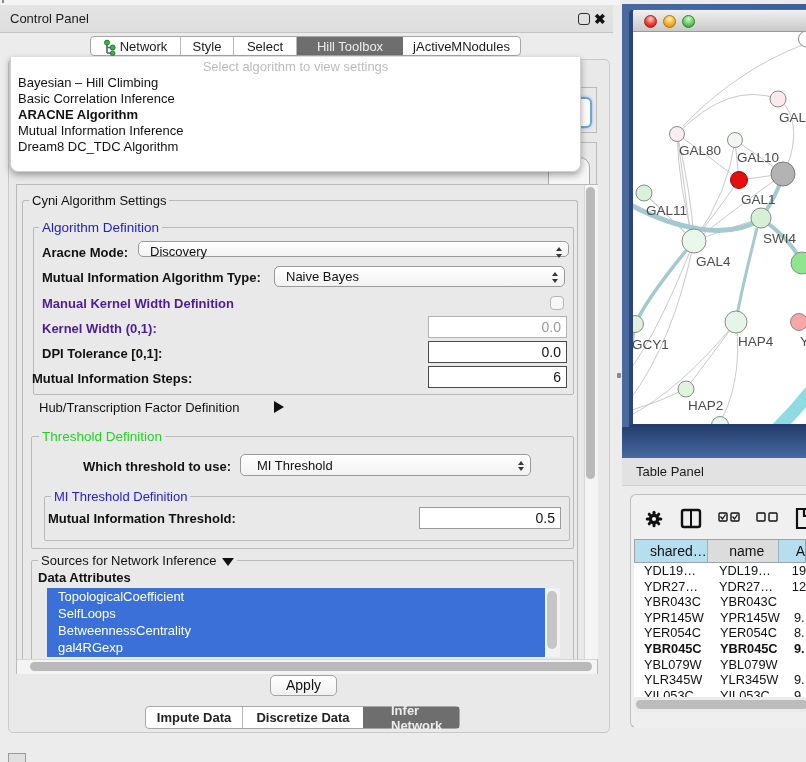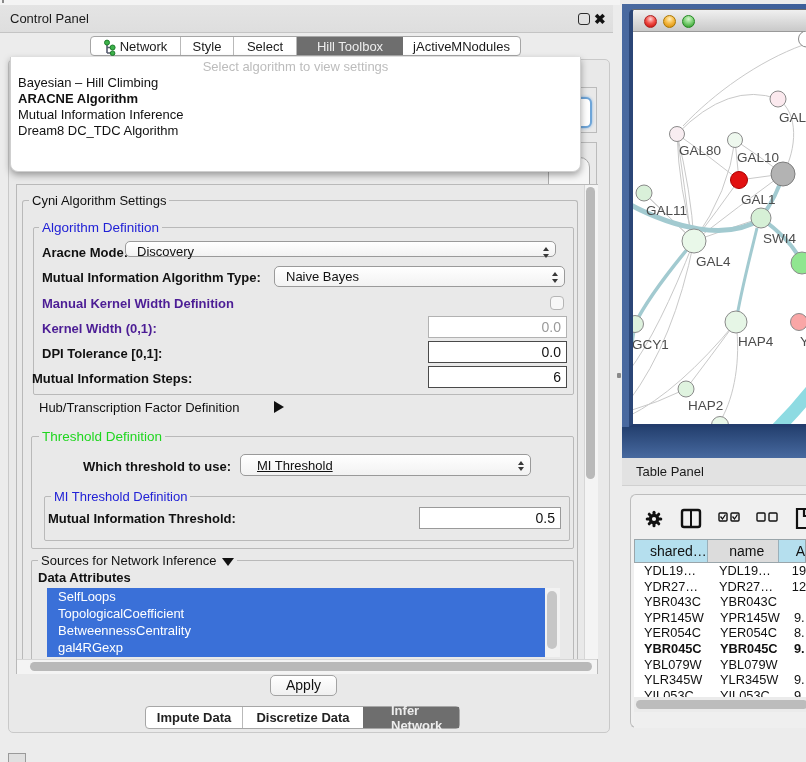--- a/index.html
+++ b/index.html
@@ -55,21 +55,21 @@
 
 <div class="groupbox" style="left:22px;top:200px;width:556px;height:465px;border-bottom:none;border-radius:3px 3px 0 0;">
   <div class="grouptitle" style="left:6px;color:#111;">Cyni Algorithm Settings</div>
 </div>
 
 <div class="groupbox" style="left:33px;top:227px;width:541px;height:168px;">
   <div class="grouptitle" style="left:5px;color:#2121d6;font-size:13.5px;">Algorithm Definition</div>
 </div>
 
 <div class="abs lbl bold" style="left:42px;top:245px;">Aracne Mode:</div>
-<div class="combo" style="left:125px;top:241px;width:431px;height:16px;">
+<div class="combo" style="left:138px;top:241px;width:431px;height:16px;">
   <div class="txt">Discovery</div>
   <div class="arr">
       <div class="arrup" style="top:5px;"></div>
       <div class="arrdn" style="top:11.5px;"></div>
     </div>
 </div>
 
 <div class="abs lbl bold" style="left:42px;top:270px;">Mutual Information Algorithm Type:</div>
 <div class="combo" style="left:274px;top:266px;width:291px;height:21px;">
   <div class="txt">Naive Bayes</div>
@@ -93,41 +93,41 @@
 
 <div class="abs lbl" style="left:39px;top:400px;">Hub/Transcription Factor Definition</div>
 <div class="abs" style="left:274px;top:401px;width:0;height:0;border-top:6px solid transparent;border-bottom:6px solid transparent;border-left:10px solid #111;"></div>
 
 <div class="groupbox" style="left:31px;top:436px;width:543px;height:113px;">
   <div class="grouptitle" style="left:7px;color:#1fd61f;font-size:13.5px;">Threshold Definition</div>
 </div>
 
 <div class="abs lbl bold" style="left:83px;top:459px;">Which threshold to use:</div>
 <div class="combo" style="left:240px;top:454px;width:291px;height:22px;">
-  <div class="txt" style="left:16px;top:3px;text-decoration:underline;">MI Threshold</div>
+  <div class="txt" style="left:16px;top:3px;">MI Threshold</div>
   <div class="arr">
       <div class="arrup" style="top:5.5px;"></div>
       <div class="arrdn" style="top:12px;"></div>
     </div>
 </div>
 
 <div class="groupbox" style="left:44px;top:496px;width:526px;height:45px;">
   <div class="grouptitle" style="left:6px;color:#2121d6;">MI Threshold Definition</div>
 </div>
 <div class="abs lbl bold" style="left:48px;top:511px;">Mutual Information Threshold:</div>
 <div class="field" style="left:419px;top:507px;width:142px;height:22px;border:1px solid #9a9a9a;line-height:20px;">0.5</div>
 
 <div class="groupbox" style="left:31px;top:560px;width:543px;height:113px;border-bottom:none;">
   <div class="grouptitle" style="left:6px;color:#111;">Sources for Network Inference <span style="display:inline-block;width:0;height:0;border-left:6.5px solid transparent;border-right:6.5px solid transparent;border-top:8px solid #111;vertical-align:middle;margin-left:2px;"></span></div>
 </div>
 <div class="abs lbl bold" style="left:38px;top:570px;">Data Attributes</div>
 
 <div class="abs" style="left:47px;top:588px;width:498px;height:69px;background:#3a70d8;color:#fff;font-size:13px;overflow:hidden;">
+  <div style="padding-left:11px;line-height:17px;">TopologicalCoefficient</div>
   <div style="padding-left:11px;line-height:17px;">SelfLoops</div>
-  <div style="padding-left:11px;line-height:17px;">TopologicalCoefficient</div>
   <div style="padding-left:11px;line-height:17px;">BetweennessCentrality</div>
   <div style="padding-left:11px;line-height:17px;">gal4RGexp</div>
 </div>
 <div class="abs" style="left:545px;top:588px;width:15px;height:69px;background:#f2f2f2;"></div>
 <div class="abs" style="left:547px;top:591px;width:10px;height:58px;background:#c6c6c6;border-radius:5px;"></div>
 
 <div class="abs" style="left:17px;top:659px;width:580px;height:14px;background:#f4f4f4;border-top:1px solid #d6d6d6;"></div>
 <div class="abs" style="left:30px;top:662px;width:562px;height:9px;background:#b9b9b9;border-radius:5px;"></div>
 
 <div class="abs" style="left:584px;top:185px;width:13px;height:474px;background:#f4f4f4;border-left:1px solid #d6d6d6;"></div>
@@ -138,20 +138,21 @@
 <div class="abs" style="left:145px;top:706px;width:315px;height:23px;background:#fff;border:1px solid #a6a6a6;border-radius:4px;box-sizing:border-box;display:flex;">
   <div style="width:96px;border-right:1px solid #b9b9b9;display:flex;align-items:center;justify-content:center;font-size:13px;font-weight:600;color:#222;">Impute Data</div>
   <div style="width:120px;display:flex;align-items:center;justify-content:center;font-size:13px;font-weight:600;color:#222;">Discretize Data</div>
   <div style="flex:1;background:#6e6e6e;display:flex;align-items:center;justify-content:center;font-size:13px;font-weight:600;color:#ededed;padding-left:28px;">Infer Network</div>
 </div>
 
 <div class="abs" style="left:10px;top:57px;width:571px;height:115px;background:#fff;border:1px solid #cfcfcf;border-top:none;border-radius:0 0 8px 8px;box-shadow:0 3px 7px rgba(0,0,0,0.35);box-sizing:border-box;">
   <div style="text-align:center;color:#bcbcbc;font-size:13px;padding-top:2px;padding-bottom:1px;">Select algorithm to view settings</div>
   <div style="padding-left:7px;font-size:13px;color:#111;line-height:16px;">
     <div>Bayesian – Hill Climbing</div>
+    <div>Basic Correlation Inference</div>
     <div style="font-weight:bold;">ARACNE Algorithm</div>
     <div>Mutual Information Inference</div>
     <div>Dream8 DC_TDC Algorithm</div>
   </div>
 </div>
 
 <div class="abs" style="left:617px;top:373px;width:4px;height:5px;background:#8a8a8a;border-radius:1px;"></div>
 
 <div class="abs" style="left:8px;top:753px;width:16px;height:9px;background:#e0e0e0;border:1px solid #9a9a9a;"></div>
 

